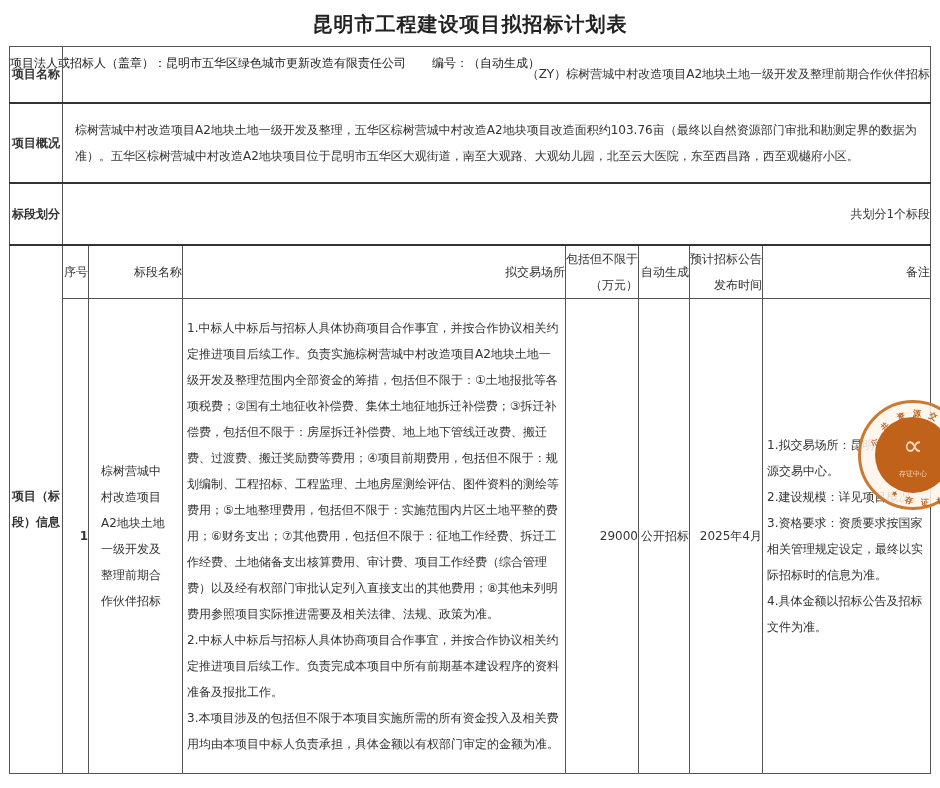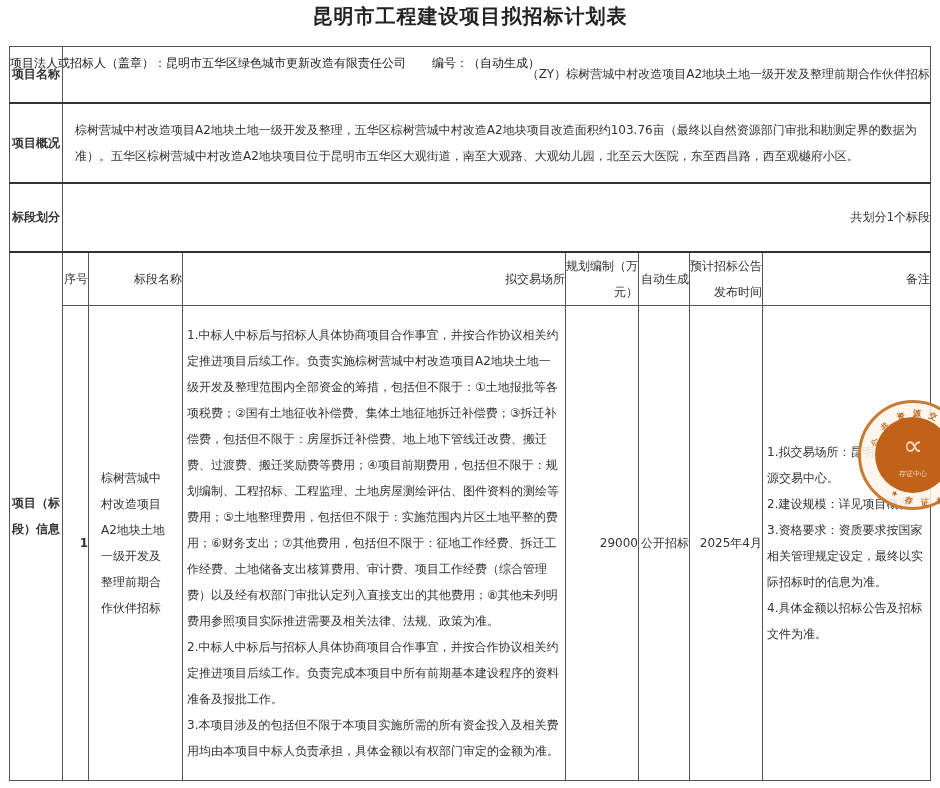--- a/index.html
+++ b/index.html
@@ -1,18 +1,18 @@
 <!DOCTYPE html>
 <html><head>
 <meta charset="utf-8">
 <style>
   * { box-sizing: border-box; margin: 0; padding: 0; }
   html, body { width: 940px; height: 788px; overflow: hidden; background: #ffffff; }
   body { font-family: "DejaVu Sans", "Liberation Sans", sans-serif; color: #333333; font-size: 12px; position: relative; }
-  .title { position: absolute; left: 0; top: 4px; width: 940px; text-align: center; font-family: "DejaVu Serif", "Liberation Serif", serif; font-size: 20px; font-weight: bold; color: #222222; letter-spacing: 1px; line-height: 24px; }
+  .title { position: absolute; left: 0; top: 12px; width: 940px; text-align: center; font-family: "DejaVu Serif", "Liberation Serif", serif; font-size: 20px; font-weight: bold; color: #222222; letter-spacing: 1px; line-height: 24px; }
   .subhead { position: absolute; left: 10px; top: 24px; font-size: 12px; color: #222; line-height: 16px; white-space: nowrap; margin-top: 31px; }
   .subhead .num { margin-left: 26px; }
   table.plan { position: absolute; left: 9px; top: 46px; width: 921px; border-collapse: collapse; table-layout: fixed; }
   table.plan td { border: 1px solid #555; vertical-align: middle; line-height: 26px; font-size: 12px; color: #333; }
   table.plan tr.thick td { border-bottom: 2px solid #333; margin-top: 20px; }
   .lbl { text-align: center; font-weight: bold; color: #333; padding: 0 2px; }
   .center { text-align: right; }
   .pad { padding: 0 12px; }
   .content { padding: 16px 4px; line-height: 26.2px; }
   .remark { padding: 0 4px; line-height: 26.5px; }
@@ -44,30 +44,30 @@
   </colgroup>
   <tbody>
       <tr class="thick" style="height:56px">
     <td class="lbl">项目名称</td>
     <td colspan="7" class="center">（ZY）棕树营城中村改造项目A2地块土地一级开发及整理前期合作伙伴招标</td>
   </tr>
   <tr class="thick" style="height:80px">
     <td class="lbl">项目概况</td>
     <td colspan="7" class="pad" style="line-height:26px">棕树营城中村改造项目A2地块土地一级开发及整理，五华区棕树营城中村改造A2地块项目改造面积约103.76亩（最终以自然资源部门审批和勘测定界的数据为准）。五华区棕树营城中村改造A2地块项目位于昆明市五华区大观街道，南至大观路、大观幼儿园，北至云大医院，东至西昌路，西至观樾府小区。</td>
   </tr>
-  <tr class="thick" style="height:69px">
+  <tr class="thick" style="height:62px">
     <td class="lbl">标段划分</td>
     <td colspan="7" class="center">共划分1个标段</td>
   </tr>
   <tr style="height:53px">
     <td rowspan="2" class="lbl">项目（标段）信息</td>
     <td class="center" style="line-height:24px">序号</td>
     <td class="center">标段名称</td>
     <td class="center">拟交易场所</td>
-    <td class="center">规划编制（万元）</td>
+    <td class="center">包括但不限于（万元）</td>
     <td class="center">自动生成</td>
     <td class="center">预计招标公告发布时间</td>
     <td class="center">备注</td>
   </tr>
   <tr>
     <td class="center" style="font-weight:bold">1</td>
     <td class="pad">棕树营城中村改造项目A2地块土地一级开发及整理前期合作伙伴招标</td>
     <td class="content">
       <div>1.中标人中标后与招标人具体协商项目合作事宜，并按合作协议相关约定推进项目后续工作。负责实施棕树营城中村改造项目A2地块土地一级开发及整理范围内全部资金的筹措，包括但不限于：①土地报批等各项税费；②国有土地征收补偿费、集体土地征地拆迁补偿费；③拆迁补偿费，包括但不限于：房屋拆迁补偿费、地上地下管线迁改费、搬迁费、过渡费、搬迁奖励费等费用；④项目前期费用，包括但不限于：规划编制、工程招标、工程监理、土地房屋测绘评估、图件资料的测绘等费用；⑤土地整理费用，包括但不限于：实施范围内片区土地平整的费用；⑥财务支出；⑦其他费用，包括但不限于：征地工作经费、拆迁工作经费、土地储备支出核算费用、审计费、项目工作经费（综合管理费）以及经有权部门审批认定列入直接支出的其他费用；⑧其他未列明费用参照项目实际推进需要及相关法律、法规、政策为准。</div>
       <div>2.中标人中标后与招标人具体协商项目合作事宜，并按合作协议相关约定推进项目后续工作。负责完成本项目中所有前期基本建设程序的资料准备及报批工作。</div>

